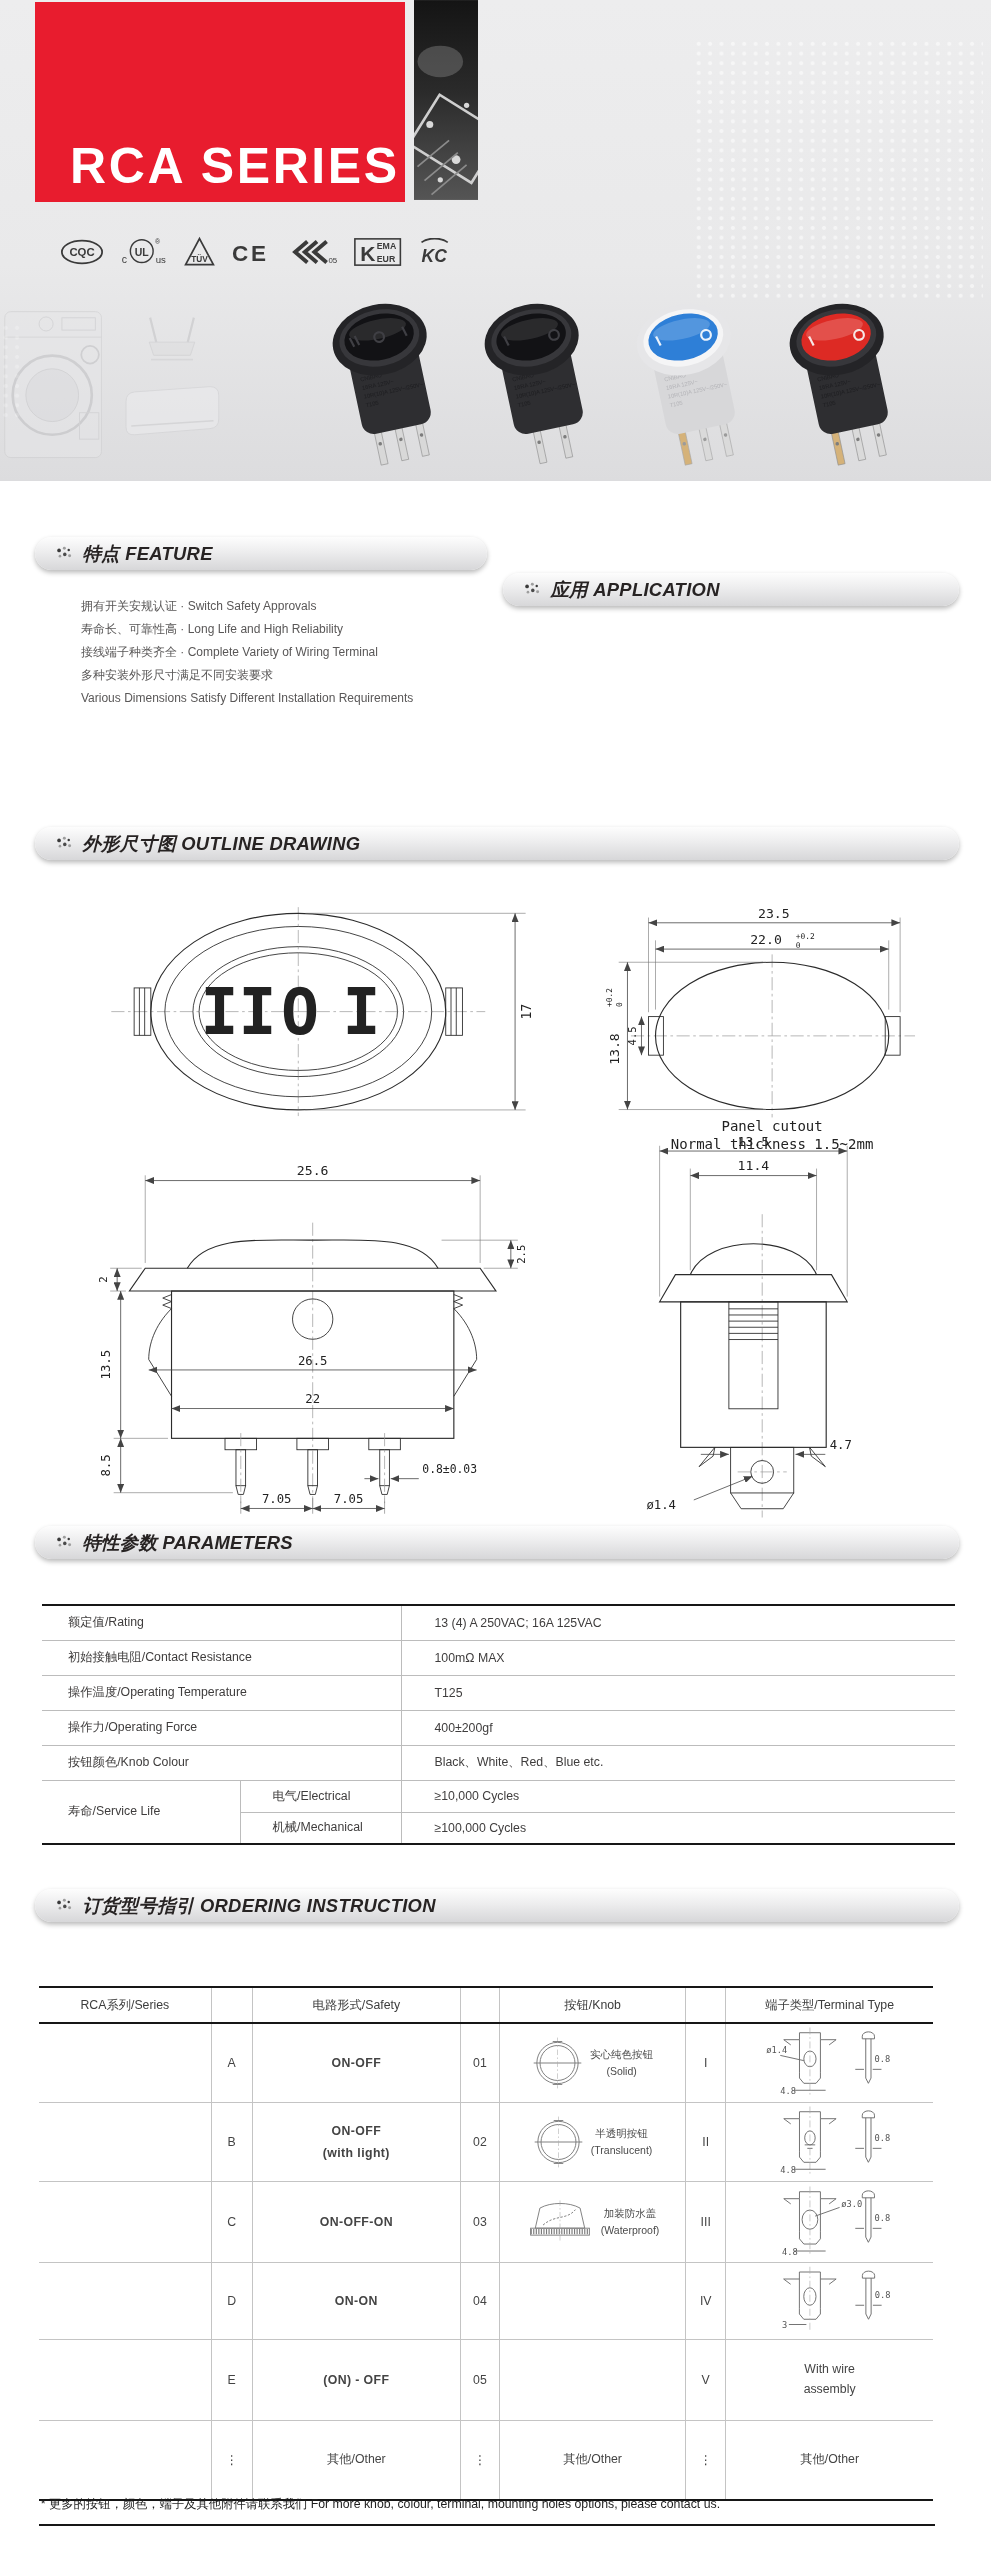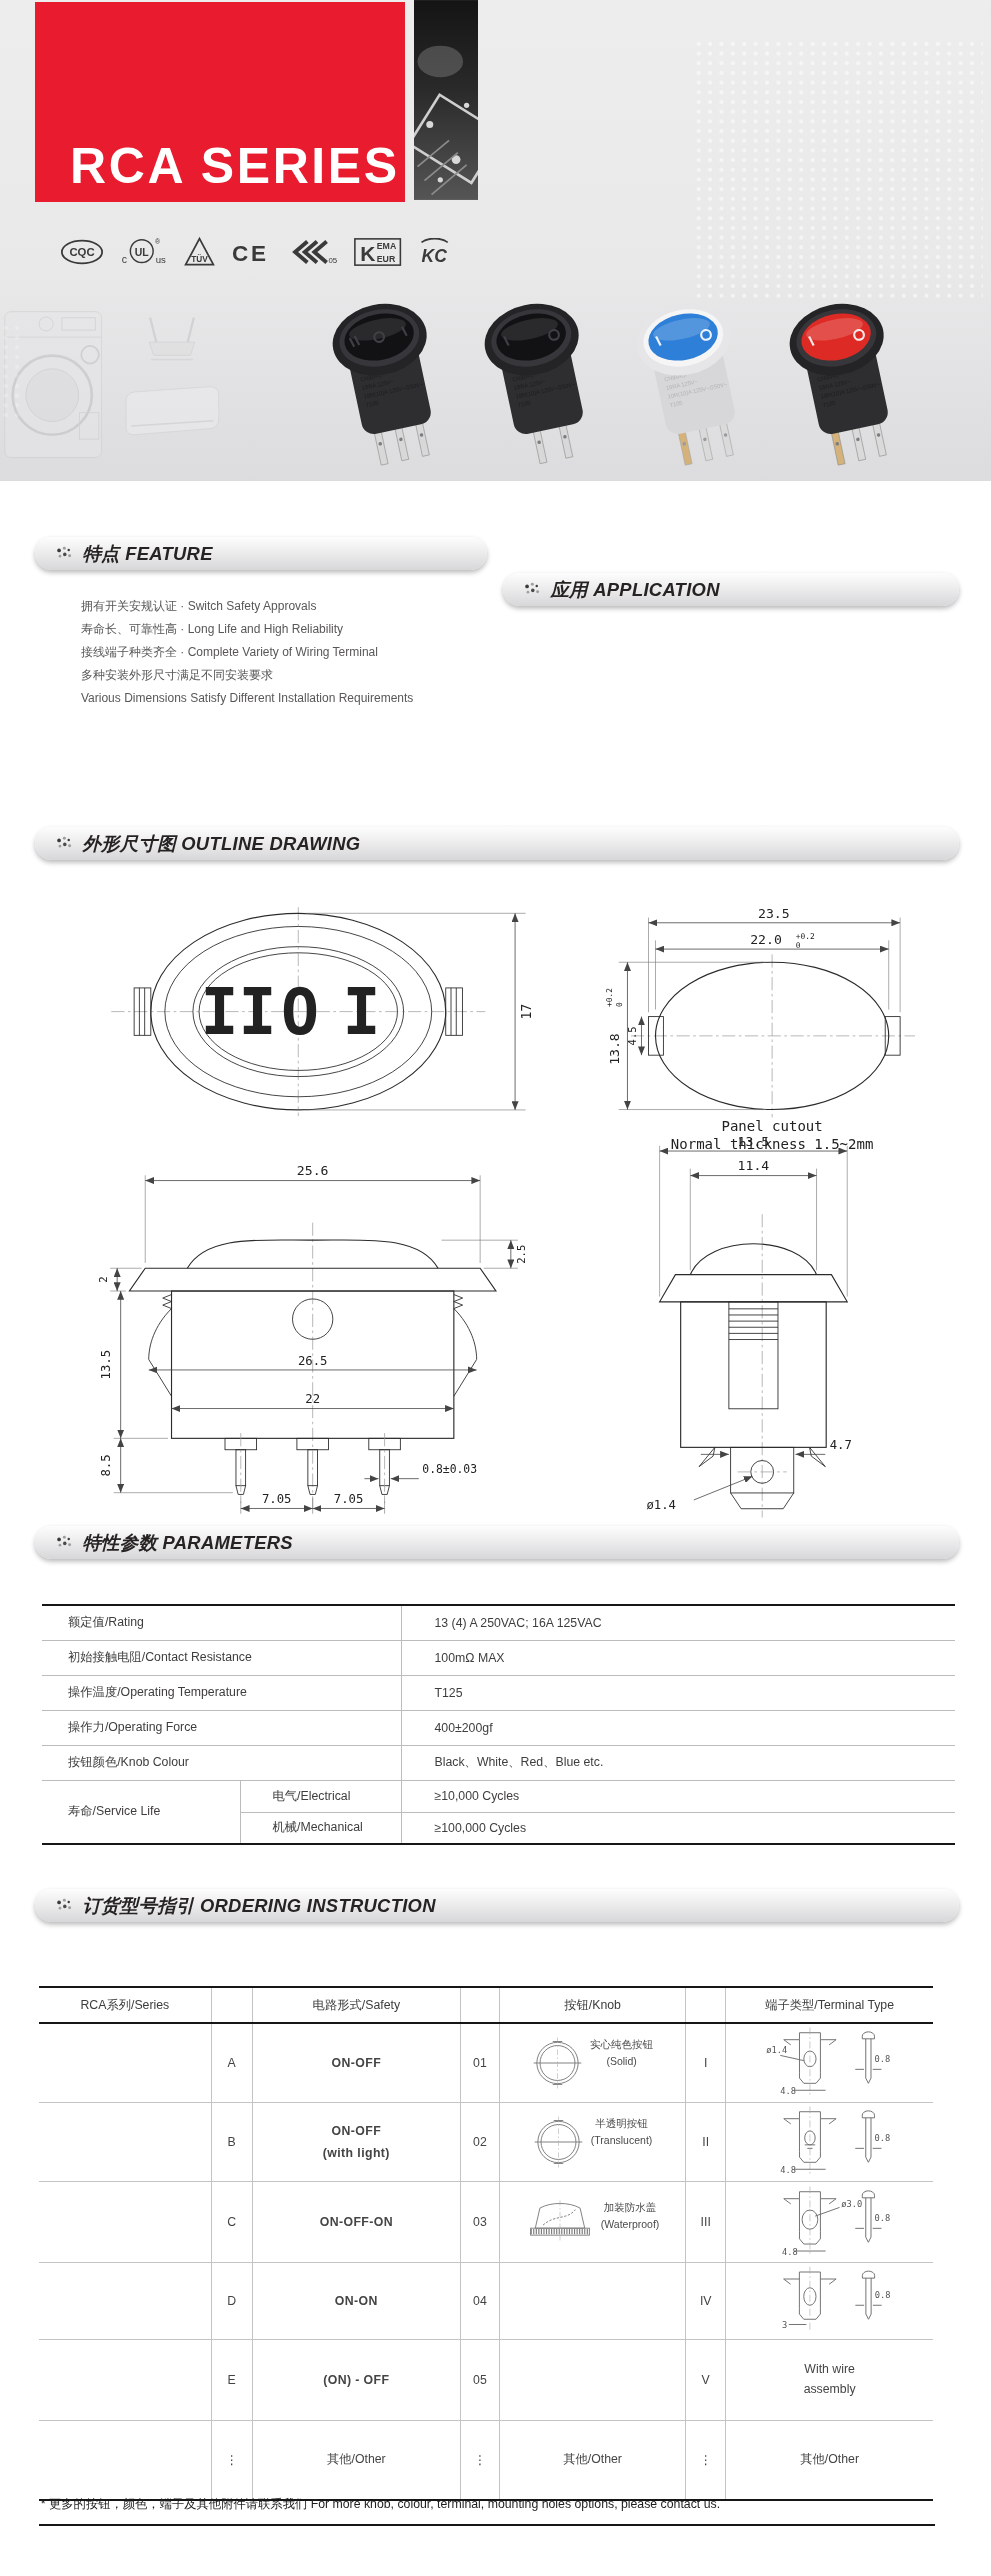--- a/index.html
+++ b/index.html
@@ -56,21 +56,21 @@
 
   
   table.order{position:absolute;left:39px;top:1972px;width:894px;border-collapse:collapse;
     border-top:2.6px solid #161616;border-bottom:2.6px solid #161616;table-layout:fixed;margin-top:14px;}
   table.order th{font-size:12.3px;font-weight:normal;color:#3c3c3c;border-bottom:2.6px solid #161616;}
   table.order td,table.order th{border-left:0.9px solid #c4c4c4;text-align:center;vertical-align:middle;padding:0;}
   table.order td:first-child,table.order th:first-child{border-left:none;}
   table.order td{border-bottom:0.9px solid #c4c4c4;font-size:12.3px;color:#444;}
   table.order tr.last td{border-bottom:none;}
   .circuit{font-weight:bold;color:#3d3d3d;font-size:13px;letter-spacing:0.4px;white-space:pre-line;line-height:1.8;}
-  .knob-cell{display:flex;justify-content:center;gap:7px;}
+  .knob-cell{display:flex;align-items:center;justify-content:center;gap:7px;}
   .knob-label{font-size:10.5px;color:#4a4a4a;white-space:pre-line;line-height:1.6;text-align:center;}
   .roman{font-size:13px;color:#555;}
   .vdots{font-size:15px;color:#555;}
   .wire-note{font-size:11px;color:#555;white-space:pre-line;line-height:1.6;}
   .term-icon .tl{stroke:#6e6e6e;stroke-width:1.1;fill:none;}
   .term-icon .cl{stroke:#aaa;stroke-width:.7;fill:none;stroke-dasharray:8 3 2 3;}
   .term-icon text{font-family:"DejaVu Sans Mono", monospace;font-size:10px;fill:#555;}
   .knob-icon .kl{stroke:#7a7a7a;stroke-width:1.2;fill:none;}
   .knob-icon .cl{stroke:#aaa;stroke-width:.7;fill:none;stroke-dasharray:7 3 2 3;}
 

